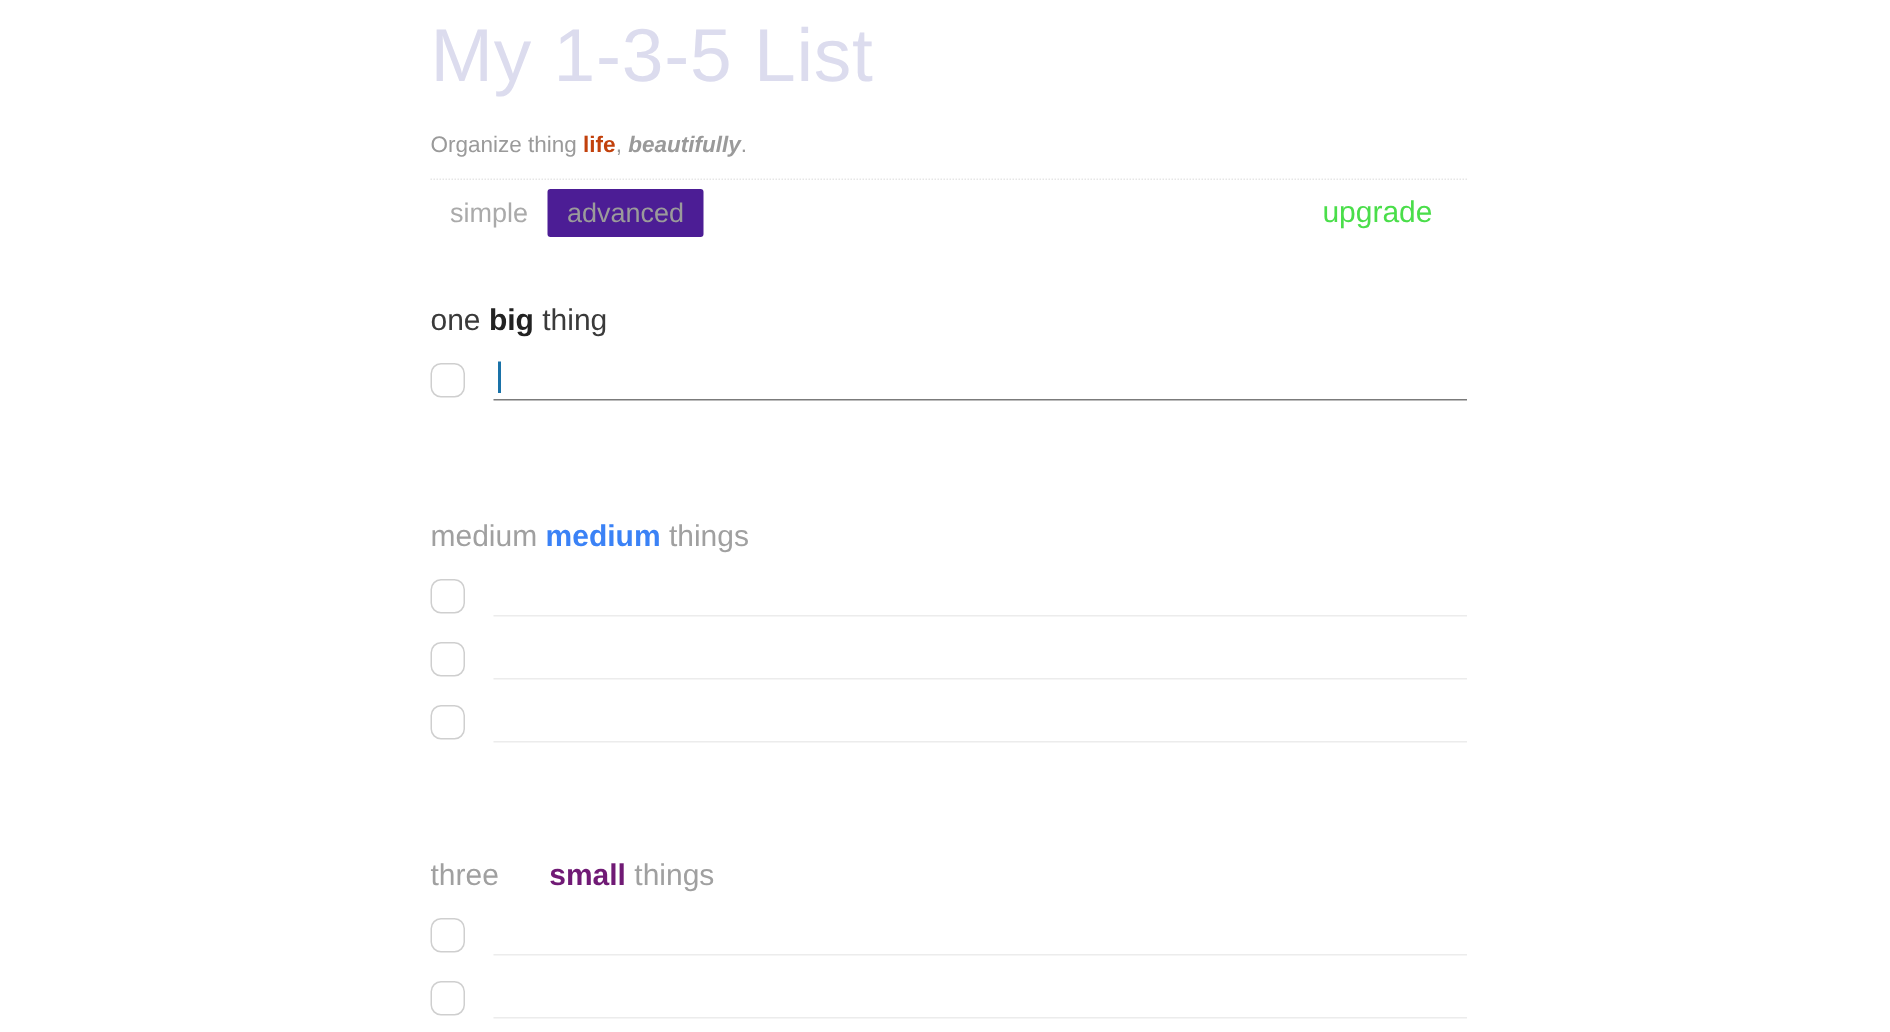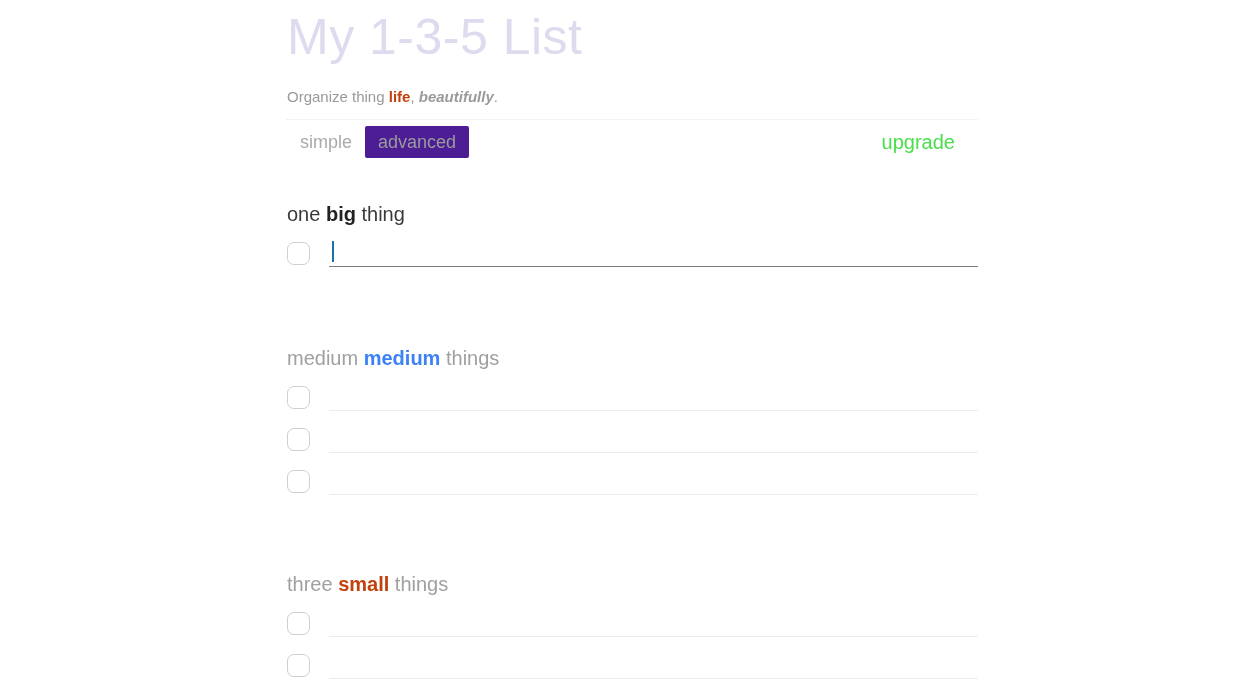--- a/index.html
+++ b/index.html
@@ -105,21 +105,21 @@
     font-weight: 400;
     line-height: 18px;
   }
   .section-heading .bold { font-weight: 700; }
 
   .heading-big    { color: #3a3a3a; }
   .heading-big .bold { color: #222222; }
   .heading-medium { color: #a0a0a0; }
   .heading-medium .bold { color: #3b82f6; }
   .heading-small  { color: #a0a0a0; }
-  .heading-small .bold { color: #c2410c; }
+  .heading-small .bold { color: #701a75; margin-left: 28px; }
 
   .sec-big    { margin-top: 39px; }
   .sec-medium { margin-top: 67px; }
   .sec-small  { margin-top: 65px; }
 
   .rows { margin-top: 17px; }
 
   .task-row {
     position: relative;
     height: 42px;

